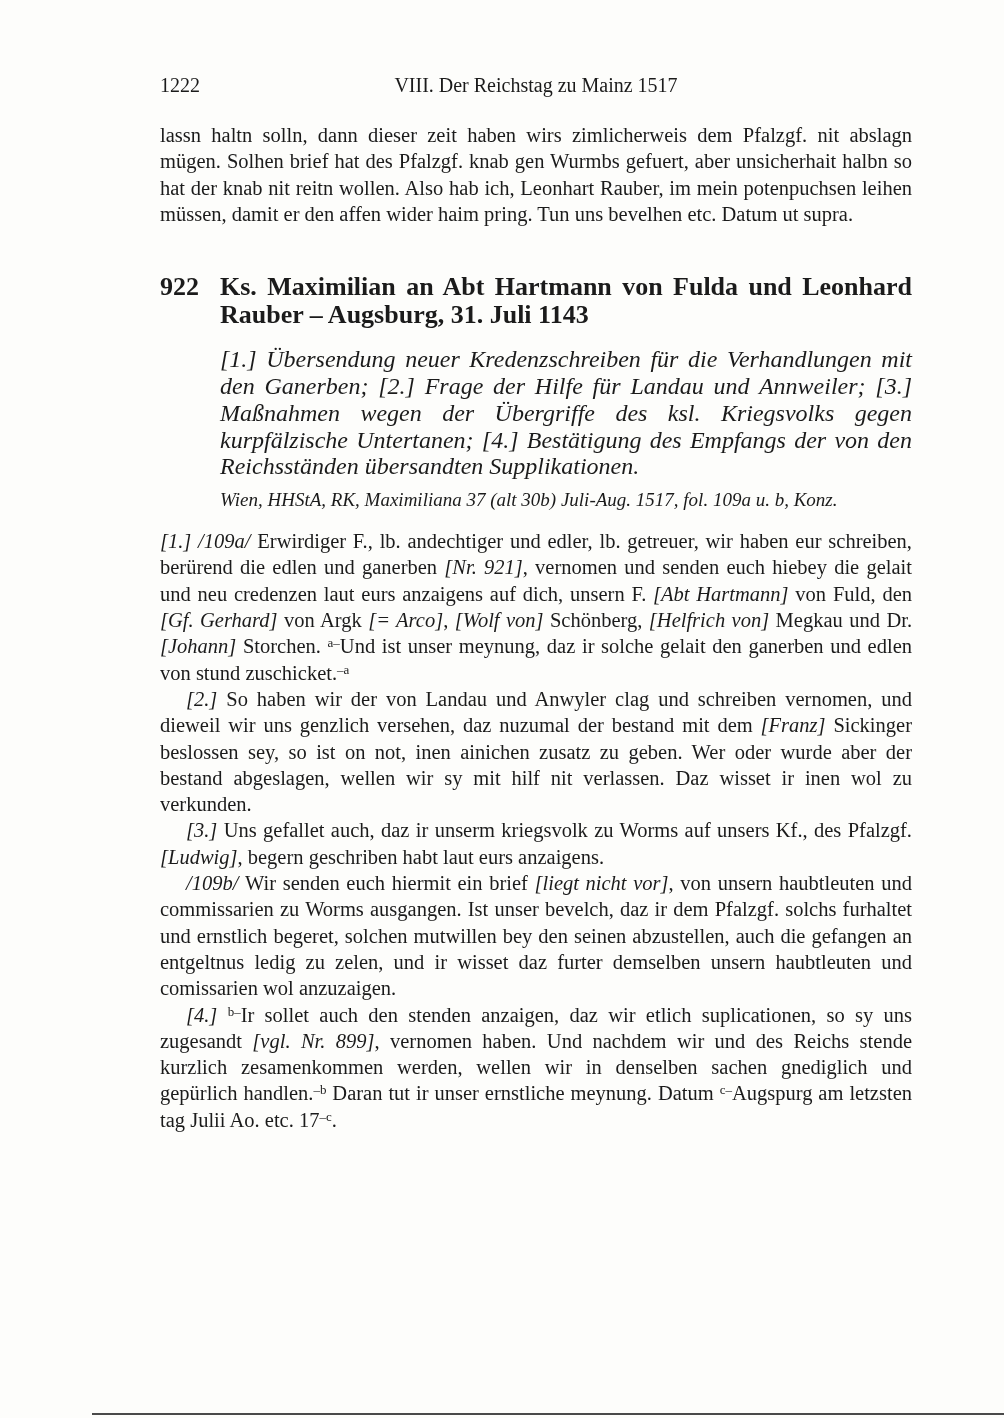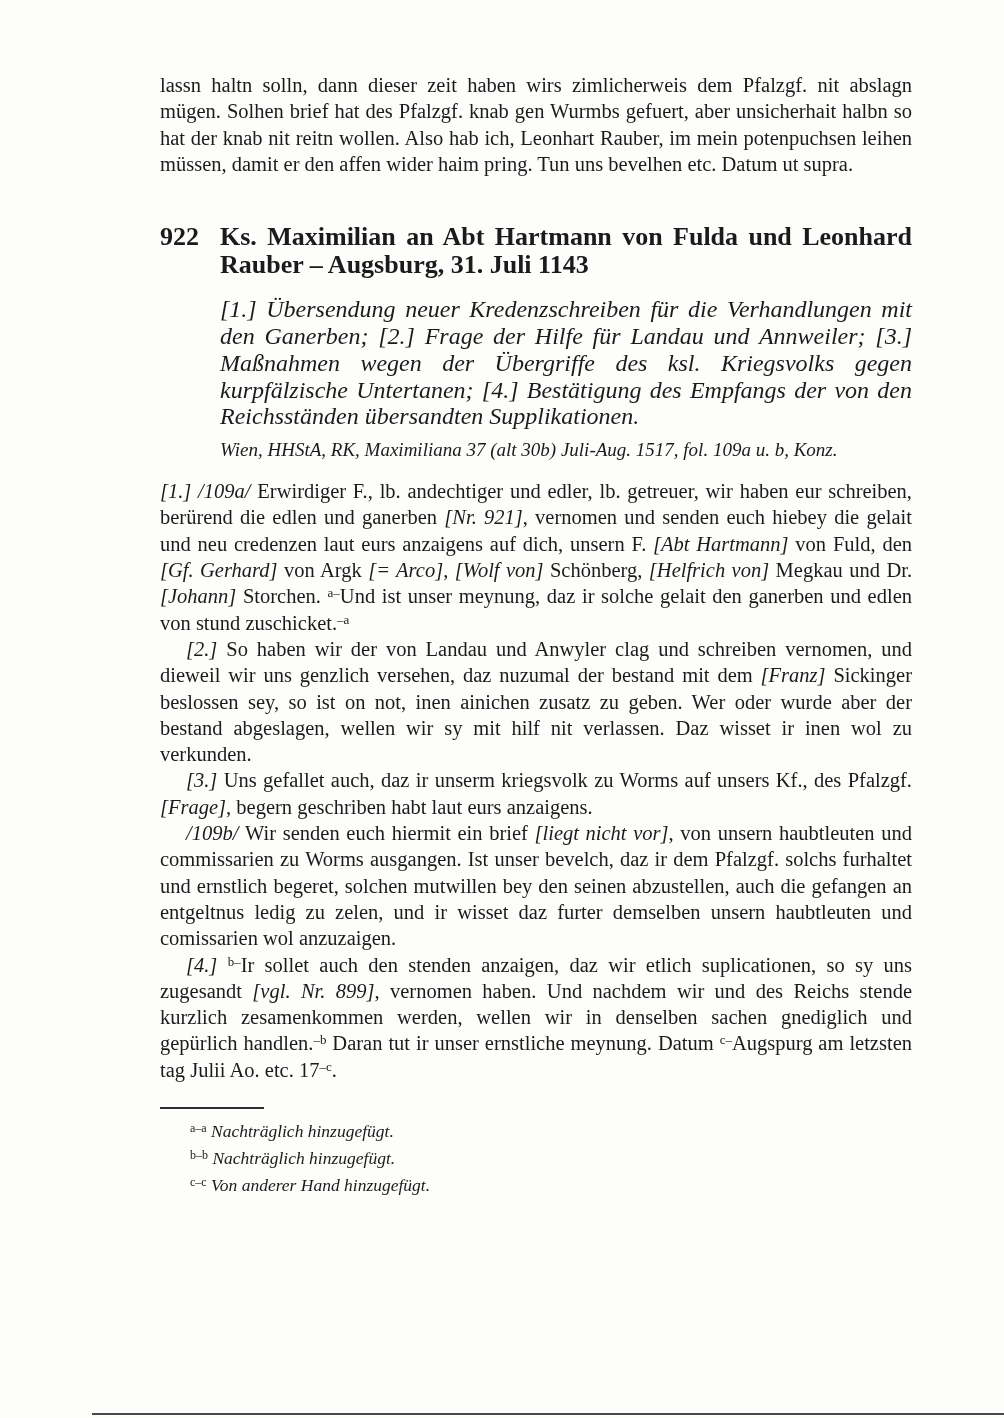--- a/index.html
+++ b/index.html
@@ -89,44 +89,40 @@
     height: 2px;
     background: #4a4a4a;
   }
 </style>
 </head>
 <body>
 
 <div class="page">
   <div class="content">
 
+    <div class="header">
+      <span class="page-number">1222</span>
+      <span class="running-head">VIII. Der Reichstag zu Mainz 1517</span>
+    </div>
 
     <p class="body-para">lassn haltn solln, dann dieser zeit haben wirs zimlicherweis dem Pfalzgf. nit abslagn mügen. Solhen brief hat des Pfalzgf. knab gen Wurmbs gefuert, aber unsicherhait halbn so hat der knab nit reitn wollen. Also hab ich, Leonhart Rauber, im mein potenpuchsen leihen müssen, damit er den affen wider haim pring. Tun uns bevelhen etc. Datum ut supra.</p>
 
     <div class="entry-heading">
       <span class="entry-number">922</span>
       <span class="entry-title">Ks. Maximilian an Abt Hartmann von Fulda und Leonhard Rauber – Augsburg, 31. Juli 1143</span>
     </div>
 
     <p class="summary">[1.] Übersendung neuer Kredenzschreiben für die Verhandlungen mit den Ganerben; [2.] Frage der Hilfe für Landau und Annweiler; [3.] Maßnahmen wegen der Übergriffe des ksl. Kriegsvolks gegen kurpfälzische Untertanen; [4.] Bestätigung des Empfangs der von den Reichsständen übersandten Supplikationen.</p>
 
     <p class="source">Wien, HHStA, RK, Maximiliana 37 (alt 30b) Juli-Aug. 1517, fol. 109a u. b, Konz.</p>
 
     <div class="paragraphs">
         <p class="body-para"><span class="it">[1.] /109a/ </span><span class="rm">Erwirdiger F., lb. andechtiger und edler, lb. getreuer, wir haben eur schreiben, berürend die edlen und ganerben </span><span class="it">[Nr. 921]</span><span class="rm">, vernomen und senden euch hiebey die gelait und neu credenzen laut eurs anzaigens auf dich, unsern F. </span><span class="it">[Abt Hartmann]</span><span class="rm"> von Fuld, den </span><span class="it">[Gf. Gerhard]</span><span class="rm"> von Argk </span><span class="it">[= Arco]</span><span class="rm">, </span><span class="it">[Wolf von]</span><span class="rm"> Schönberg, </span><span class="it">[Helfrich von]</span><span class="rm"> Megkau und Dr. </span><span class="it">[Johann]</span><span class="rm"> Storchen. </span><span class="note-ref">a–</span><span class="rm">Und ist unser meynung, daz ir solche gelait den ganerben und edlen von stund zuschicket.</span><span class="note-ref">–a</span></p>
         <p class="body-para indent"><span class="it">[2.] </span><span class="rm">So haben wir der von Landau und Anwyler clag und schreiben vernomen, und dieweil wir uns genzlich versehen, daz nuzumal der bestand mit dem </span><span class="it">[Franz]</span><span class="rm"> Sickinger beslossen sey, so ist on not, inen ainichen zusatz zu geben. Wer oder wurde aber der bestand abgeslagen, wellen wir sy mit hilf nit verlassen. Daz wisset ir inen wol zu verkunden.</span></p>
-        <p class="body-para indent"><span class="it">[3.] </span><span class="rm">Uns gefallet auch, daz ir unserm kriegsvolk zu Worms auf unsers Kf., des Pfalzgf. </span><span class="it">[Frage]</span><span class="rm">, begern geschriben habt laut eurs anzaigens.</span></p>
+        <p class="body-para indent"><span class="it">[3.] </span><span class="rm">Uns gefallet auch, daz ir unserm kriegsvolk zu Worms auf unsers Kf., des Pfalzgf. </span><span class="it">[Ludwig]</span><span class="rm">, begern geschriben habt laut eurs anzaigens.</span></p>
         <p class="body-para indent"><span class="it">/109b/ </span><span class="rm">Wir senden euch hiermit ein brief </span><span class="it">[liegt nicht vor]</span><span class="rm">, von unsern haubtleuten und commissarien zu Worms ausgangen. Ist unser bevelch, daz ir dem Pfalzgf. solchs furhaltet und ernstlich begeret, solchen mutwillen bey den seinen abzustellen, auch die gefangen an entgeltnus ledig zu zelen, und ir wisset daz furter demselben unsern haubtleuten und comissarien wol anzuzaigen.</span></p>
         <p class="body-para indent"><span class="it">[4.] </span><span class="note-ref">b–</span><span class="rm">Ir sollet auch den stenden anzaigen, daz wir etlich suplicationen, so sy uns zugesandt </span><span class="it">[vgl. Nr. 899]</span><span class="rm">, vernomen haben. Und nachdem wir und des Reichs stende kurzlich zesamenkommen werden, wellen wir in denselben sachen gnediglich und gepürlich handlen.</span><span class="note-ref">–b</span><span class="rm"> Daran tut ir unser ernstliche meynung. Datum </span><span class="note-ref">c–</span><span class="rm">Augspurg am letzsten tag Julii Ao. etc. 17</span><span class="note-ref">–c</span><span class="rm">.</span></p>
       </div>
 
-    <div class="footnotes">
-      <div class="fn-rule"></div>
-      <div class="fn-list">
-          <p class="footnote"><span class="fn-label">a–a</span><span class="fn-text"> Nachträglich hinzugefügt.</span></p>
-          <p class="footnote"><span class="fn-label">b–b</span><span class="fn-text"> Nachträglich hinzugefügt.</span></p>
-          <p class="footnote"><span class="fn-label">c–c</span><span class="fn-text"> Von anderer Hand hinzugefügt.</span></p>
-        </div>
-    </div>
 
   </div>
   <div class="page-edge"></div>
 </div>
 
 </body></html>

